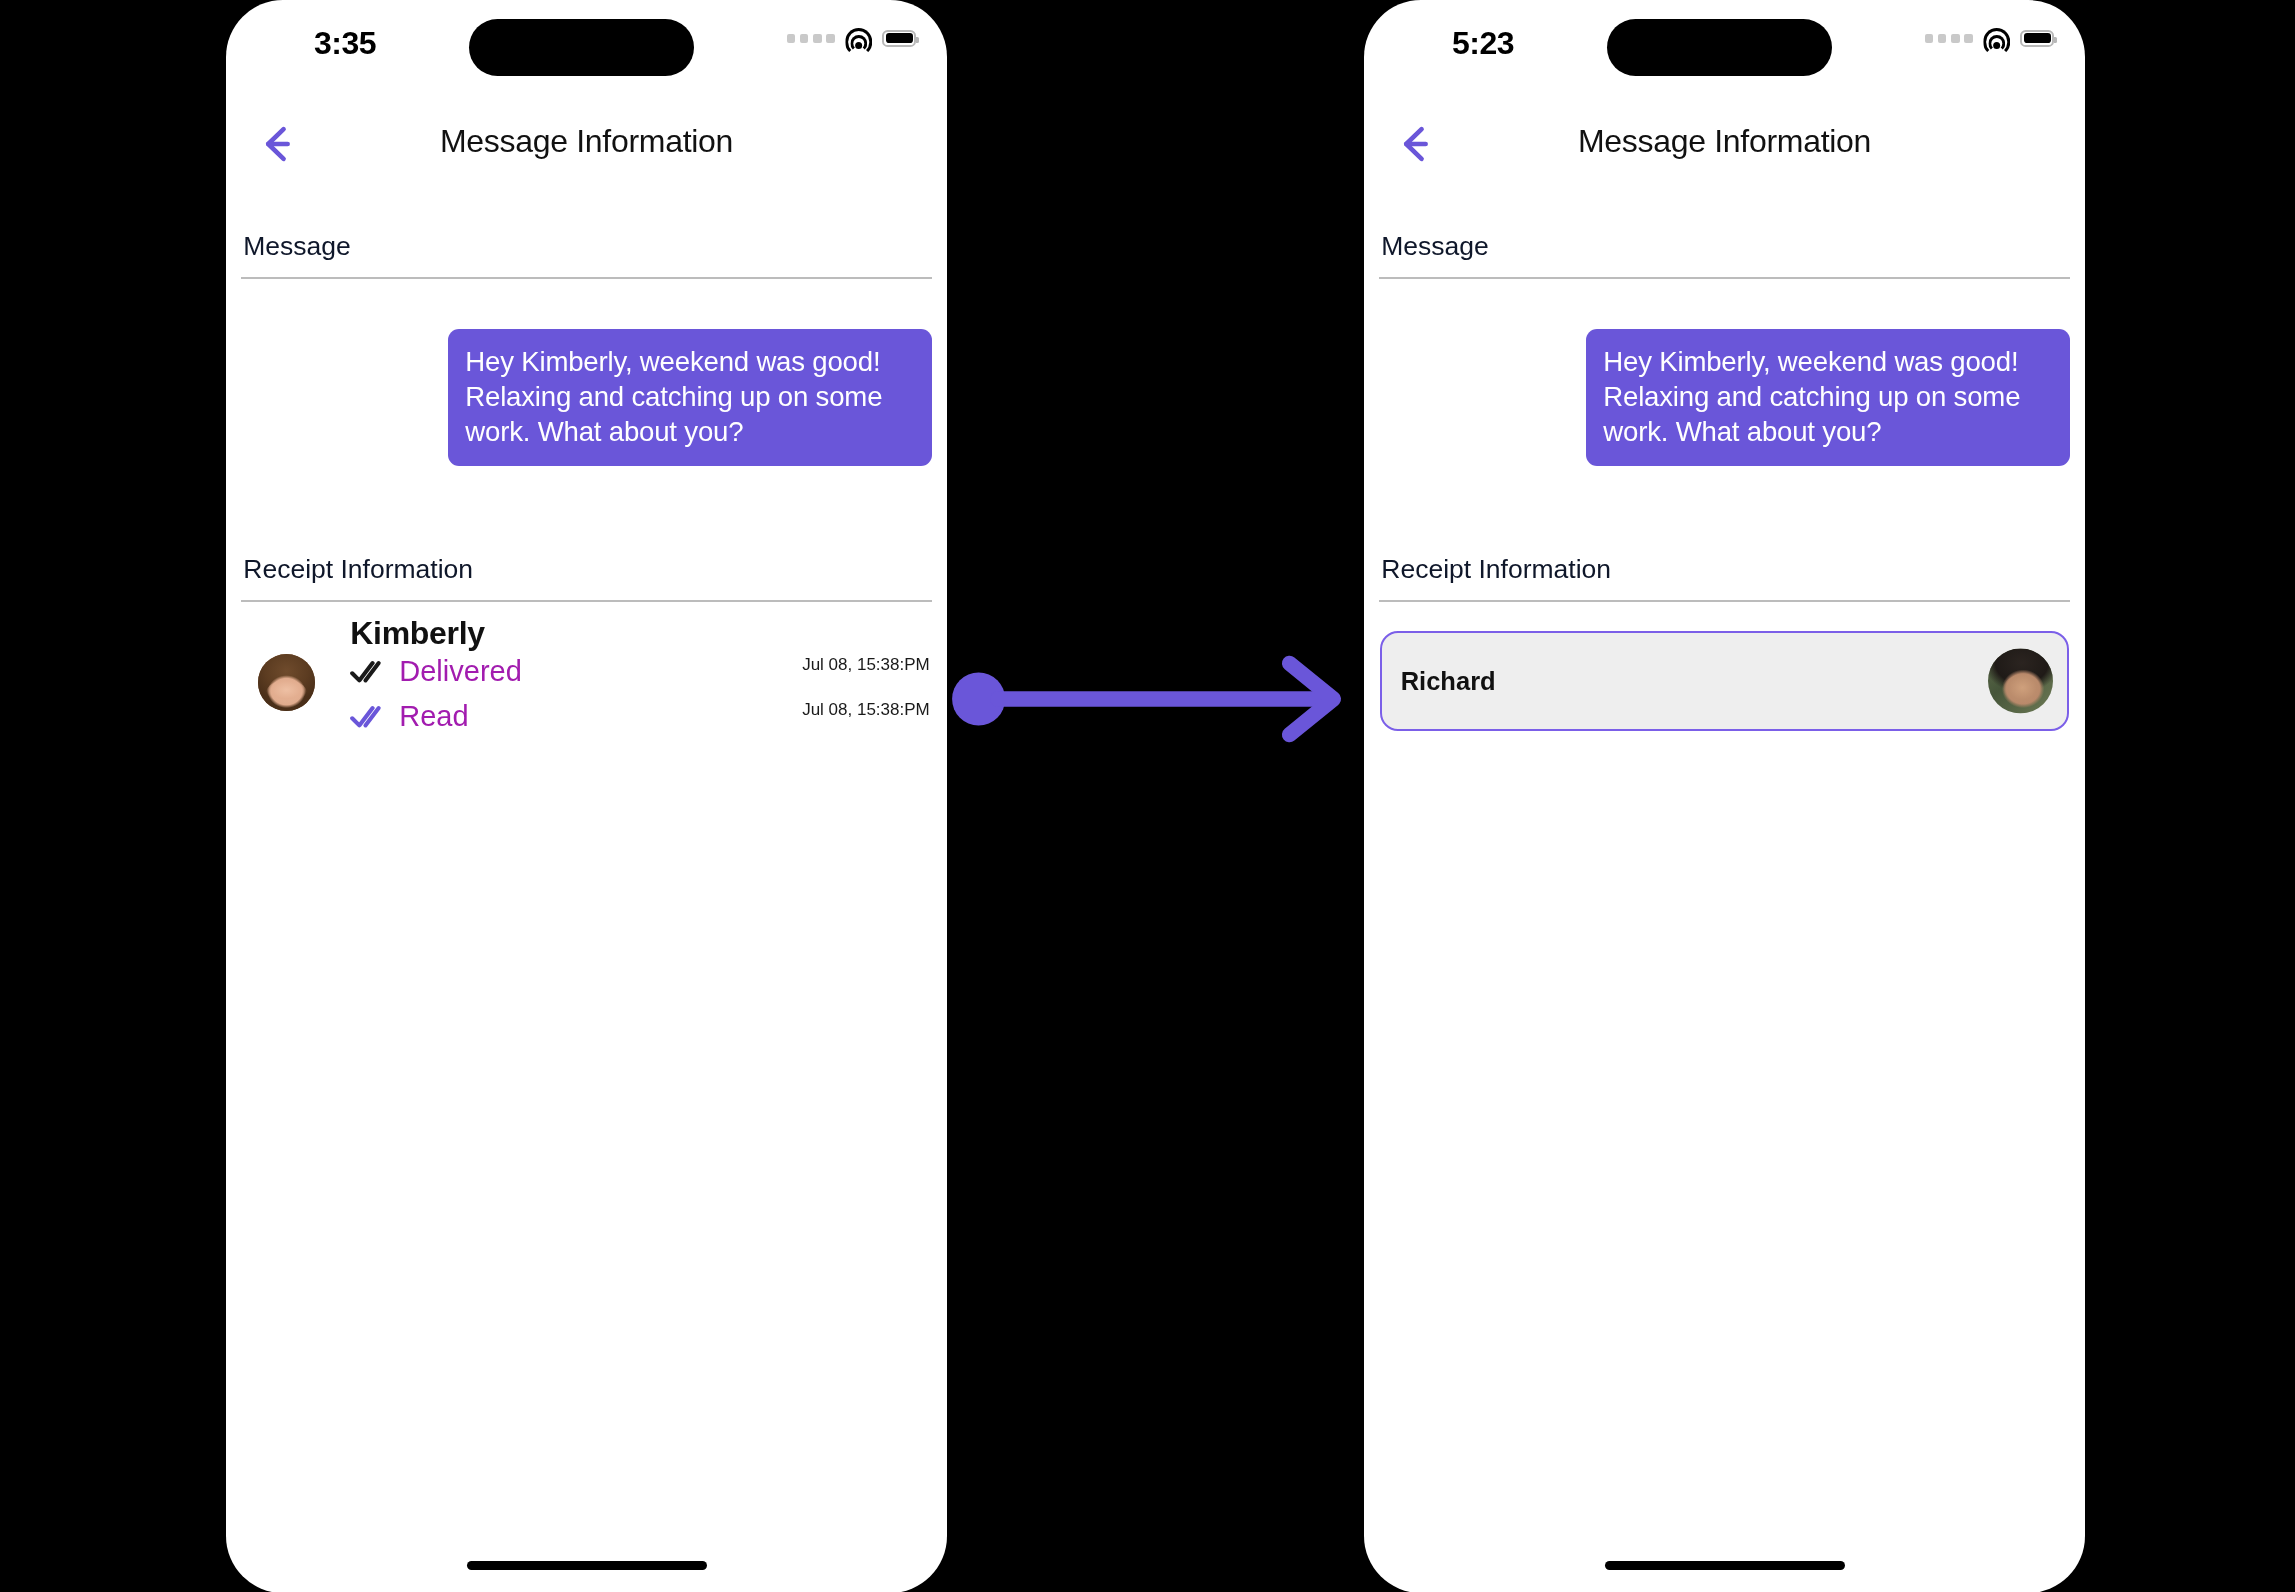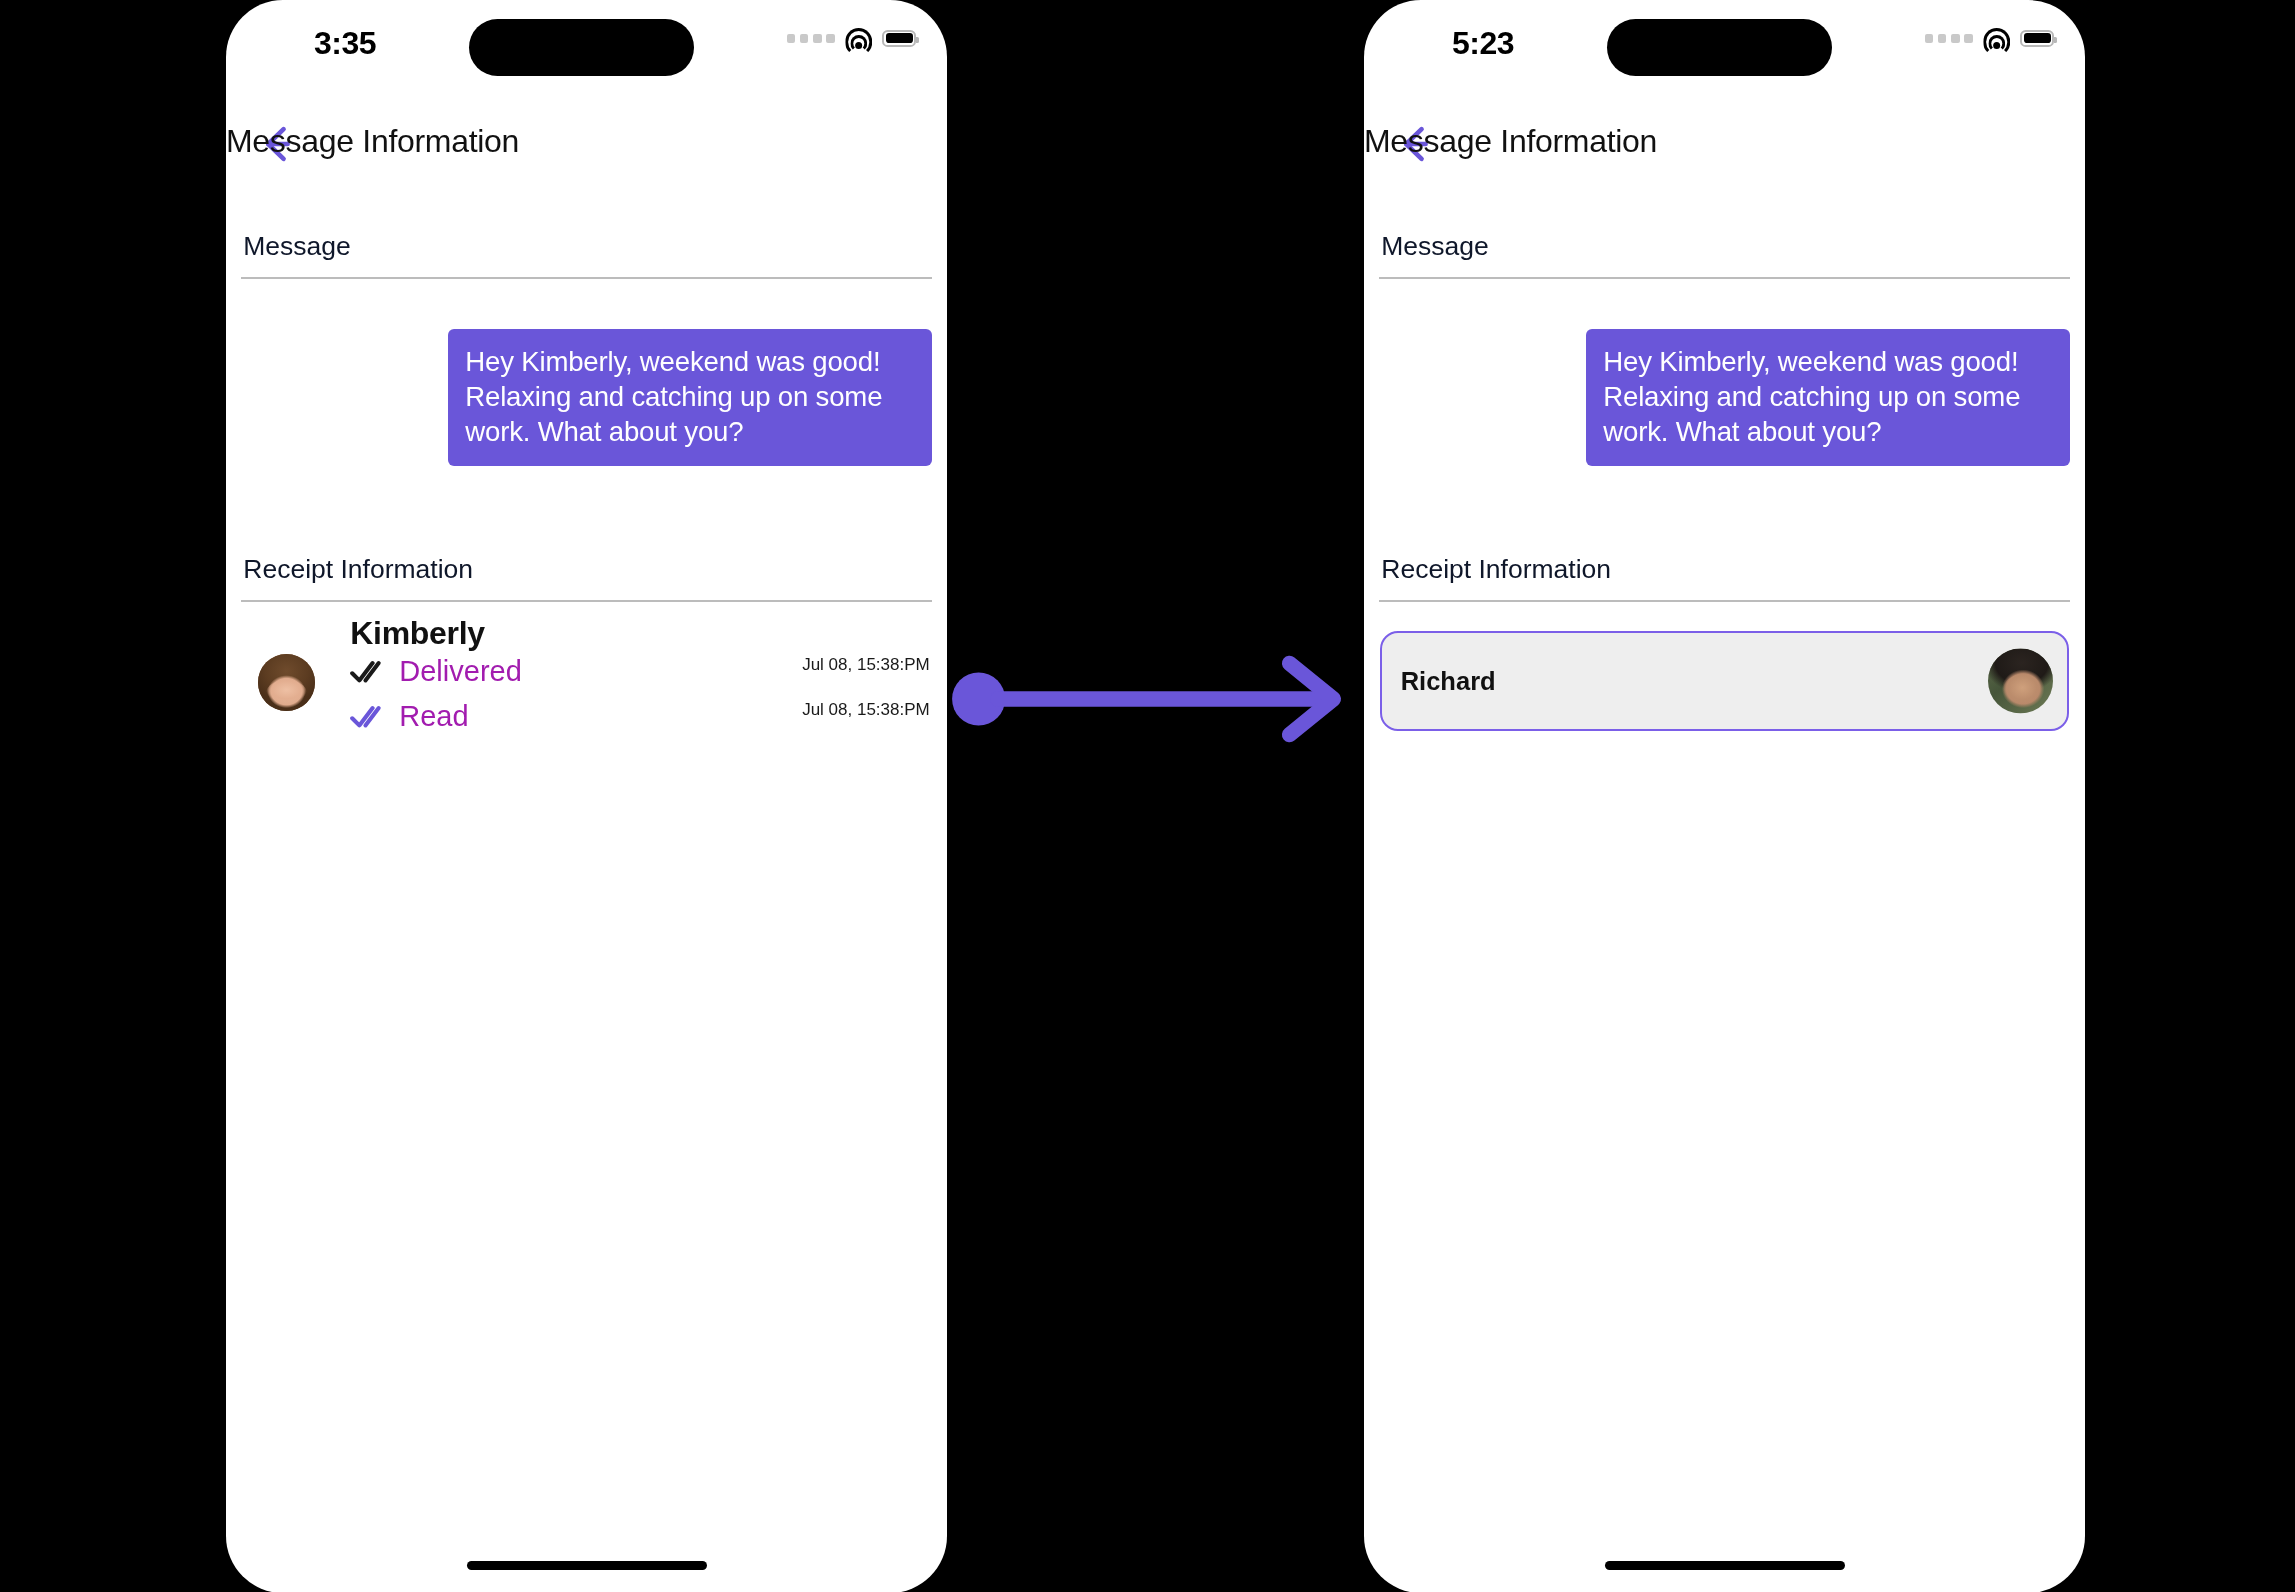--- a/index.html
+++ b/index.html
@@ -34,31 +34,31 @@
   .wifi .w3{top:13.8px;width:7.7px;height:7.7px;border-radius:50%;background:#000;border:none;}
   .batt{position:relative;width:34px;height:17.4px;border:2px solid #b8b8b8;border-radius:5.6px;
         box-sizing:border-box;}
   .batt::after{content:"";position:absolute;right:-4.6px;top:5.1px;width:2.6px;height:6.6px;
                background:#b8b8b8;border-radius:0 1.5px 1.5px 0;}
   .batt i{position:absolute;left:1.5px;top:1.5px;right:1.5px;bottom:1.5px;background:#000;border-radius:3.1px;display:block;}
 
   
   .navbar{position:absolute;top:118px;left:0;right:0;height:56px;}
   .back-arrow{position:absolute;left:31px;top:3.1px;width:46px;height:46px;cursor:pointer;}
-  .nav-title{position:absolute;left:0;right:0;top:5.1px;text-align:left;
+  .nav-title{position:absolute;left:0;right:0;top:5.1px;text-align:center;
              font-size:32px;font-weight:500;color:#111;letter-spacing:-0.3px;}
 
   
   .sec{position:absolute;left:15.3px;right:15.3px;}
   .sec-label{font-size:26.5px;color:#0f172a;font-weight:400;padding-left:2px;}
   .sec-rule{margin-top:15.3px;height:2px;background:#bcbcbc;}
 
   
   .bubble-row{position:absolute;left:15.3px;right:15.3px;display:flex;justify-content:flex-end;}
-  .bubble{max-width:449px;background:#6A56D9;color:#fff;border-radius:6px;
+  .bubble{max-width:449px;background:#6A56D9;color:#fff;border-radius:11px;
           padding:15.3px 17.4px 16.3px 17.4px;font-size:27.6px;line-height:1.27;letter-spacing:-0.2px;}
 
   
   .receipt{position:absolute;left:15.3px;right:15.3px;}
   .r-name{position:absolute;left:109px;top:0;font-size:32px;font-weight:600;color:#111;letter-spacing:-0.3px;}
   .r-avatar{position:absolute;left:16.3px;top:39px;width:57px;height:57px;border-radius:50%;overflow:hidden;}
   .r-lines{position:absolute;left:109px;top:40px;right:0;}
   .r-line{position:relative;height:45px;}
   .r-ticks{position:absolute;left:0;top:3.1px;width:37px;height:26.5px;}
   .r-status{position:absolute;left:49px;top:0;font-size:29px;color:#a21caf;}

